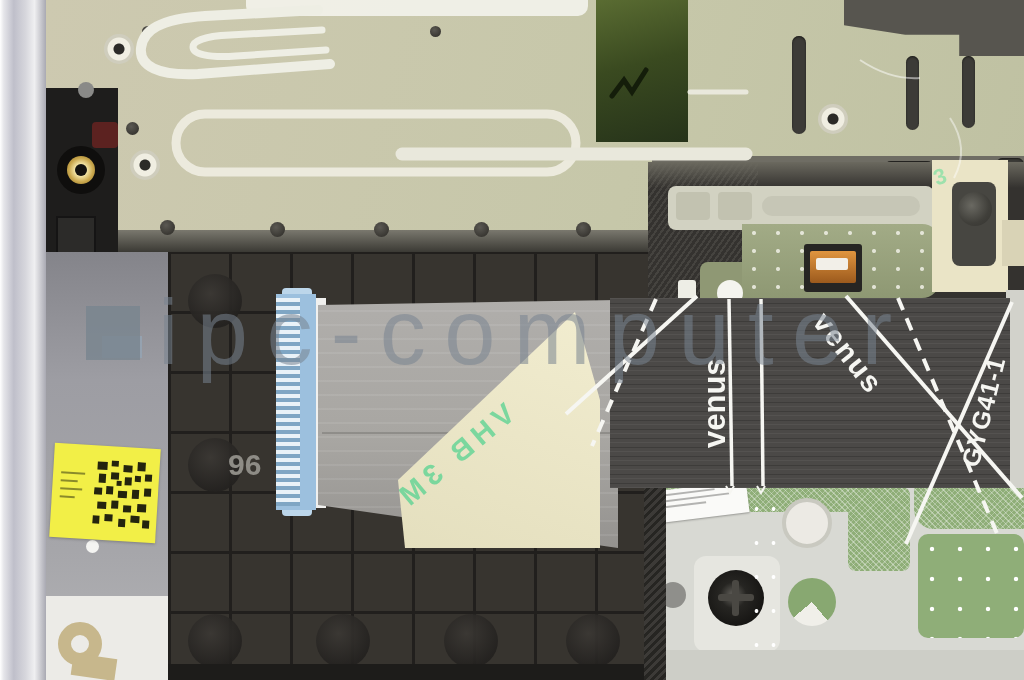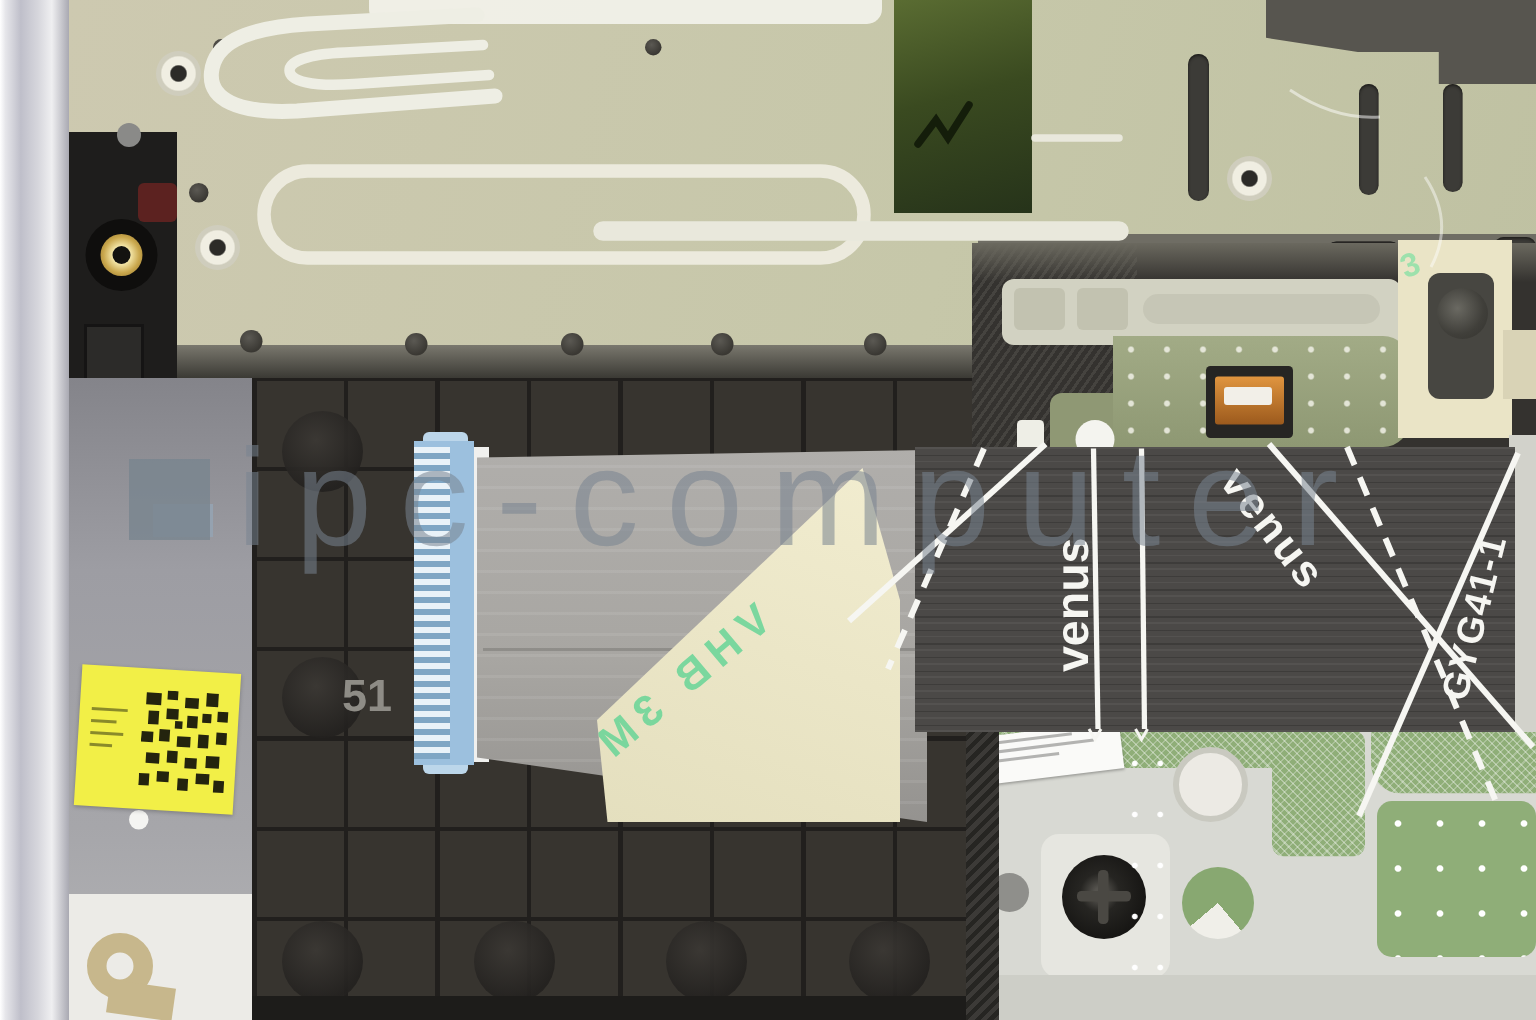--- a/index.html
+++ b/index.html
@@ -84,21 +84,21 @@
                                repeating-linear-gradient(0deg,#211f1d 0 3px,rgba(0,0,0,0) 3px 60px);"></div>
   <div class="a gridcircle" style="left:188px;top:274px;"></div>
   <div class="a gridcircle" style="left:188px;top:438px;"></div>
   <div class="a gridcircle" style="left:406px;top:494px;"></div>
   <div class="a gridcircle" style="left:520px;top:490px;"></div>
   <div class="a gridcircle" style="left:188px;top:614px;"></div>
   <div class="a gridcircle" style="left:316px;top:614px;"></div>
   <div class="a gridcircle" style="left:444px;top:614px;"></div>
   <div class="a gridcircle" style="left:566px;top:614px;"></div>
   <div class="a" style="left:168px;top:664px;width:492px;height:16px;background:#1d1c1a;"></div>
-  <div class="a" style="left:228px;top:448px;font-size:30px;font-weight:bold;color:#8e8c86;filter:blur(.4px);">51</div>
+  <div class="a" style="left:228px;top:448px;font-size:30px;font-weight:bold;color:#8e8c86;filter:blur(.4px);">96</div>
   <div class="a" style="left:408px;top:508px;width:160px;font-size:27px;font-weight:bold;letter-spacing:2px;color:#94918a;
               transform:rotate(180deg);filter:blur(.4px);">9077 AK</div>
 
   <div class="a" style="left:648px;top:162px;width:376px;height:326px;background:#34322f;"></div>
   <div class="a hatch" style="left:648px;top:162px;width:110px;height:326px;"></div>
   <div class="a" style="left:648px;top:162px;width:376px;height:26px;background:linear-gradient(#6b695f,rgba(0,0,0,0));"></div>
 
   <div class="a" style="left:668px;top:186px;width:266px;height:44px;background:#d2d2c2;border-radius:8px;"></div>
   <div class="a" style="left:676px;top:192px;width:34px;height:28px;background:#c2c2b0;border-radius:4px;"></div>
   <div class="a" style="left:718px;top:192px;width:34px;height:28px;background:#c2c2b0;border-radius:4px;"></div>

